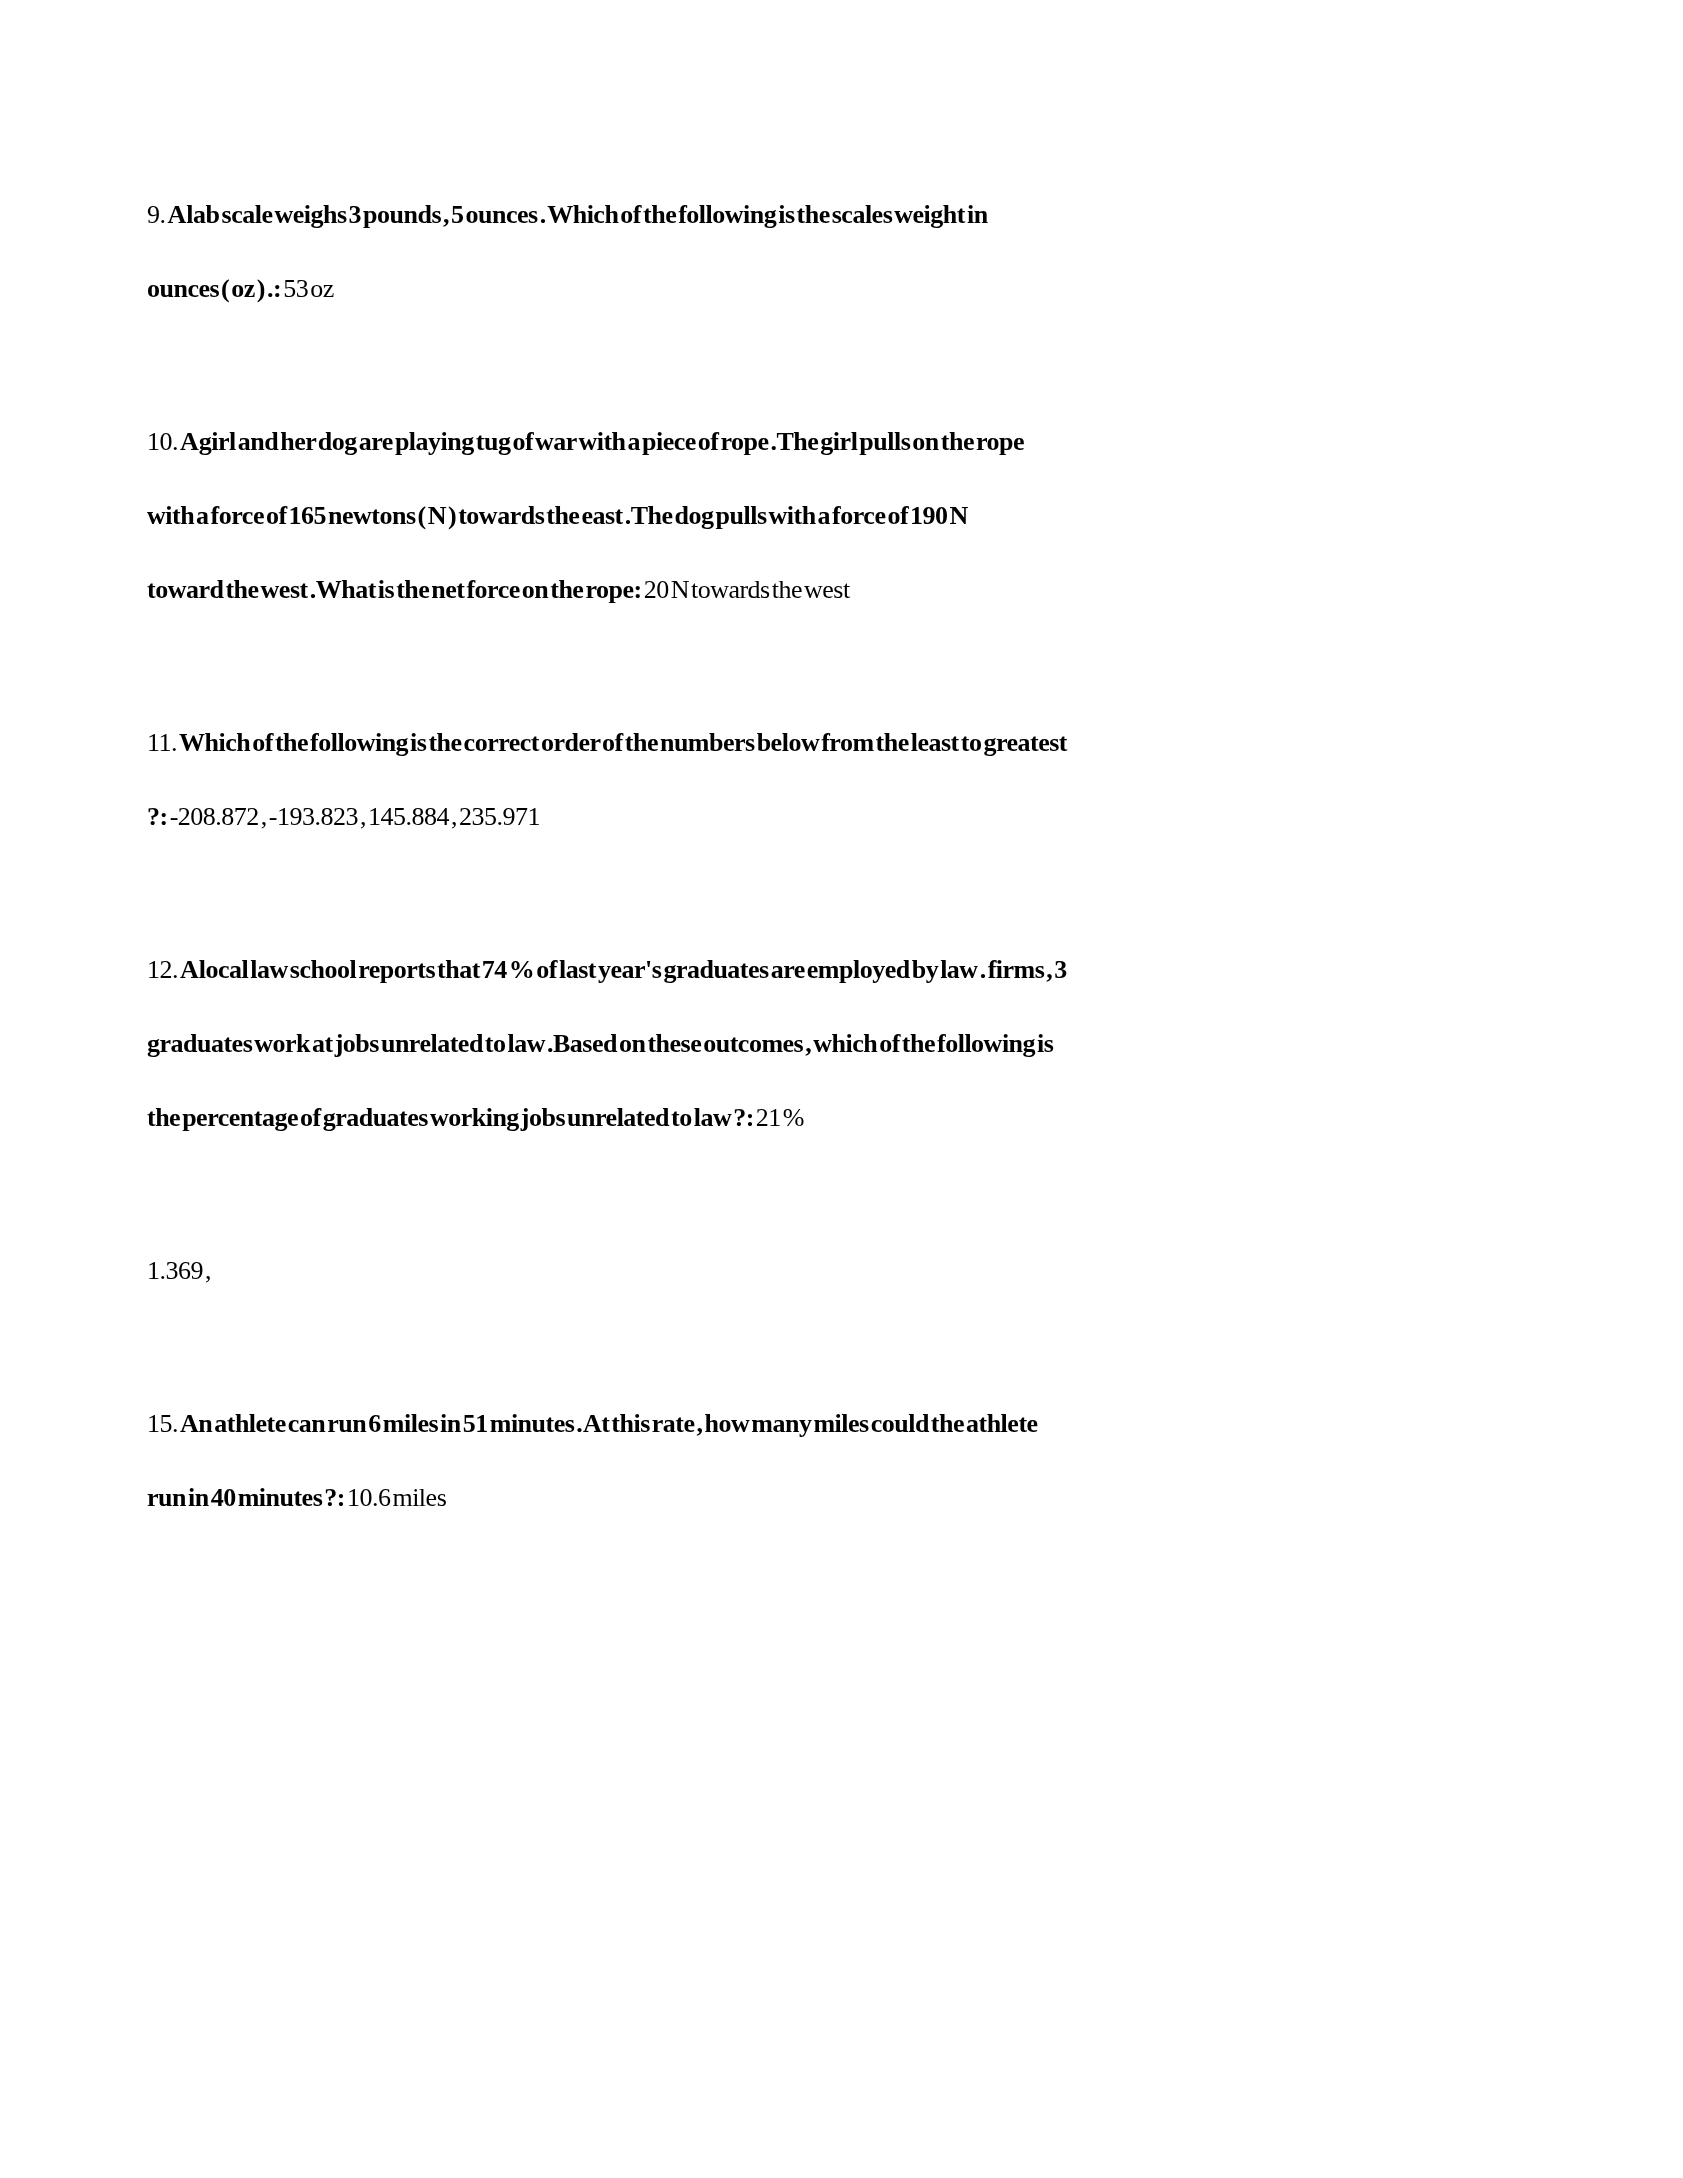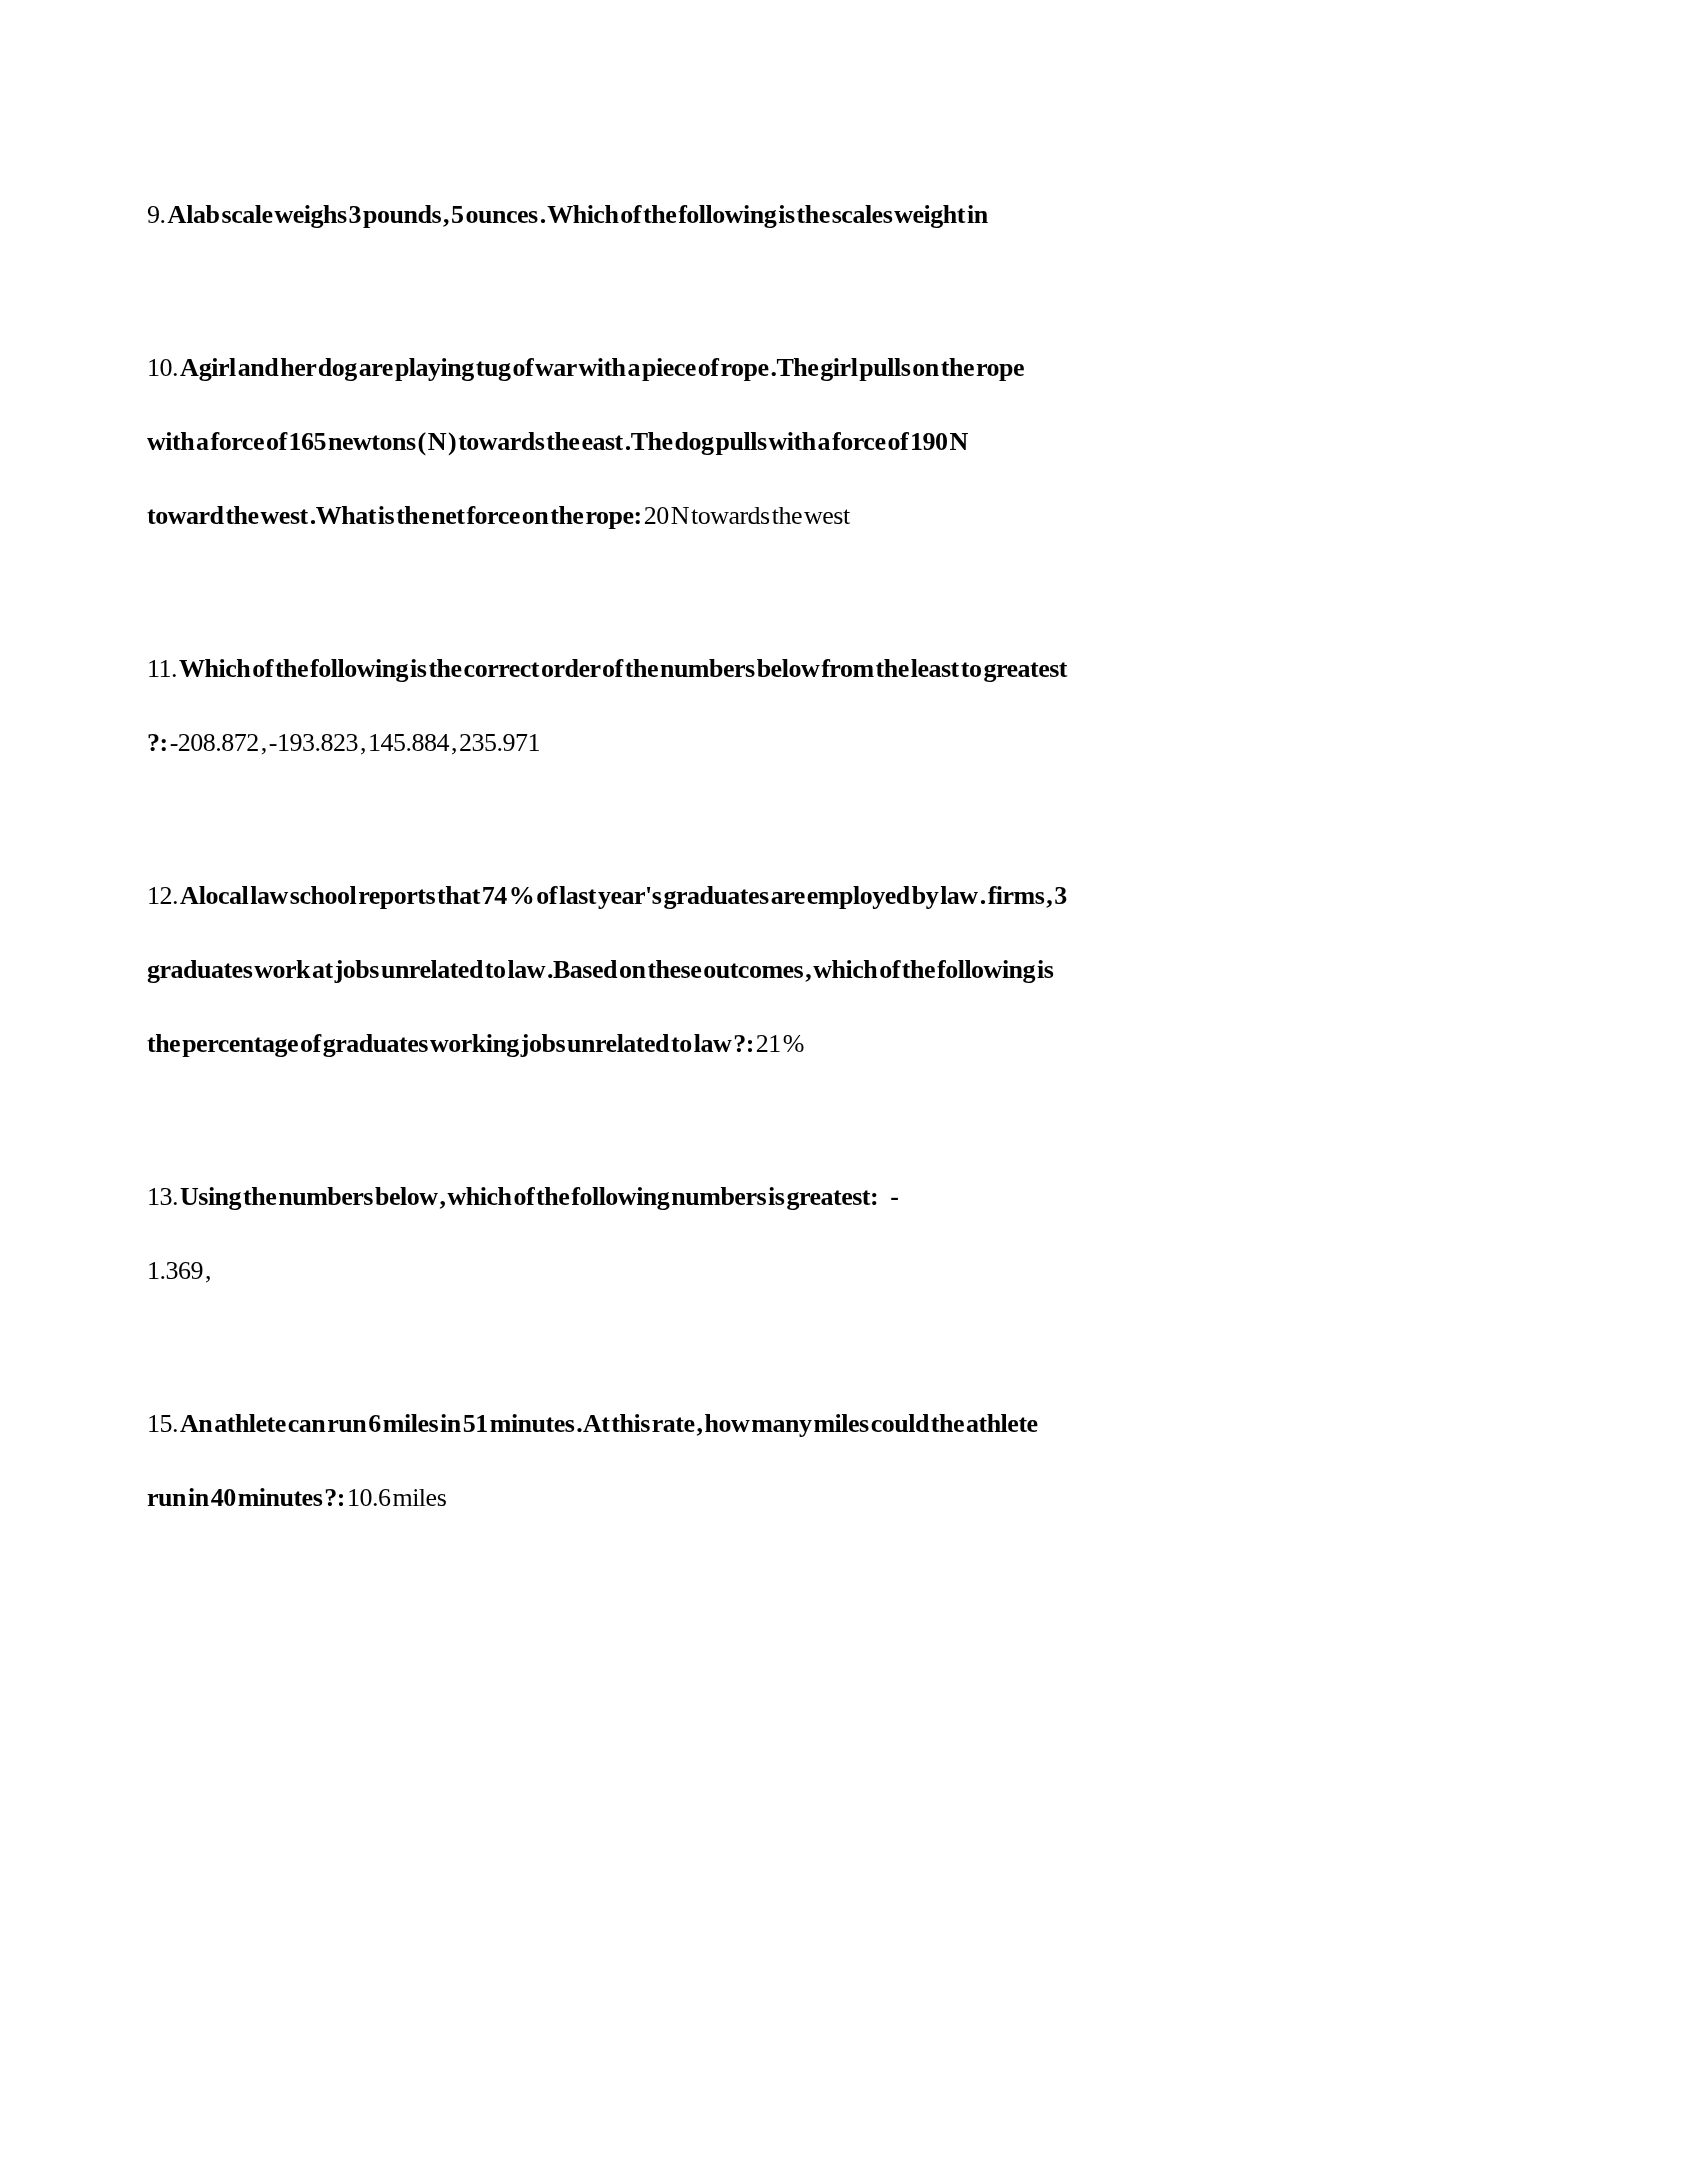--- a/index.html
+++ b/index.html
@@ -35,37 +35,37 @@
   .seg-number, .seg-answer {
     font-weight: normal;
   }
 </style>
 </head>
 <body style="background: rgb(255, 255, 255); color: rgb(0, 0, 0);">
 
 <main class="page-content">
     <div class="question">
       <div class="line"><span class="seg-number">9. </span><span class="seg-question">A lab scale weighs 3 pounds , 5 ounces . Which of the following is the scales weight in</span></div>
+      <div class="line"><span class="seg-question">ounces ( oz ) .: </span><span class="seg-answer">53 oz</span></div>
     </div>
     <div class="question">
       <div class="line"><span class="seg-number">10. </span><span class="seg-question">A girl and her dog are playing tug of war with a piece of rope .The girl pulls on the rope</span></div>
       <div class="line"><span class="seg-question">with a force of 165 newtons ( N ) towards the east .The dog pulls with a force of 190 N</span></div>
       <div class="line"><span class="seg-question">toward the west .What is the net force on the rope: </span><span class="seg-answer">20 N towards the west</span></div>
     </div>
     <div class="question">
       <div class="line"><span class="seg-number">11. </span><span class="seg-question">Which of the following is the correct order of the numbers below from the least to greatest</span></div>
       <div class="line"><span class="seg-question">?: </span><span class="seg-answer">-208.872 , -193.823 , 145.884 , 235.971</span></div>
     </div>
     <div class="question">
       <div class="line"><span class="seg-number">12. </span><span class="seg-question">A local law school reports that 74 % of last year's graduates are employed by law . firms , 3</span></div>
       <div class="line"><span class="seg-question">graduates work at jobs unrelated to law .Based on these outcomes , which of the following is</span></div>
       <div class="line"><span class="seg-question">the percentage of graduates working jobs unrelated to law ?: </span><span class="seg-answer">21 %</span></div>
     </div>
     <div class="question">
-      <div class="line"><span class="seg-number">13. </span><span class="seg-question">Using the numbers below , which of the following numbers is greatest:      -</span></div>
       <div class="line"><span class="seg-answer">1.369 ,</span></div>
     </div>
     <div class="question">
       <div class="line"><span class="seg-number">15. </span><span class="seg-question">An athlete can run 6 miles in 51 minutes . At this rate , how many miles could the athlete</span></div>
       <div class="line"><span class="seg-question">run in 40 minutes ?: </span><span class="seg-answer">10.6 miles</span></div>
     </div>
   </main>
 
 
 </body></html>

